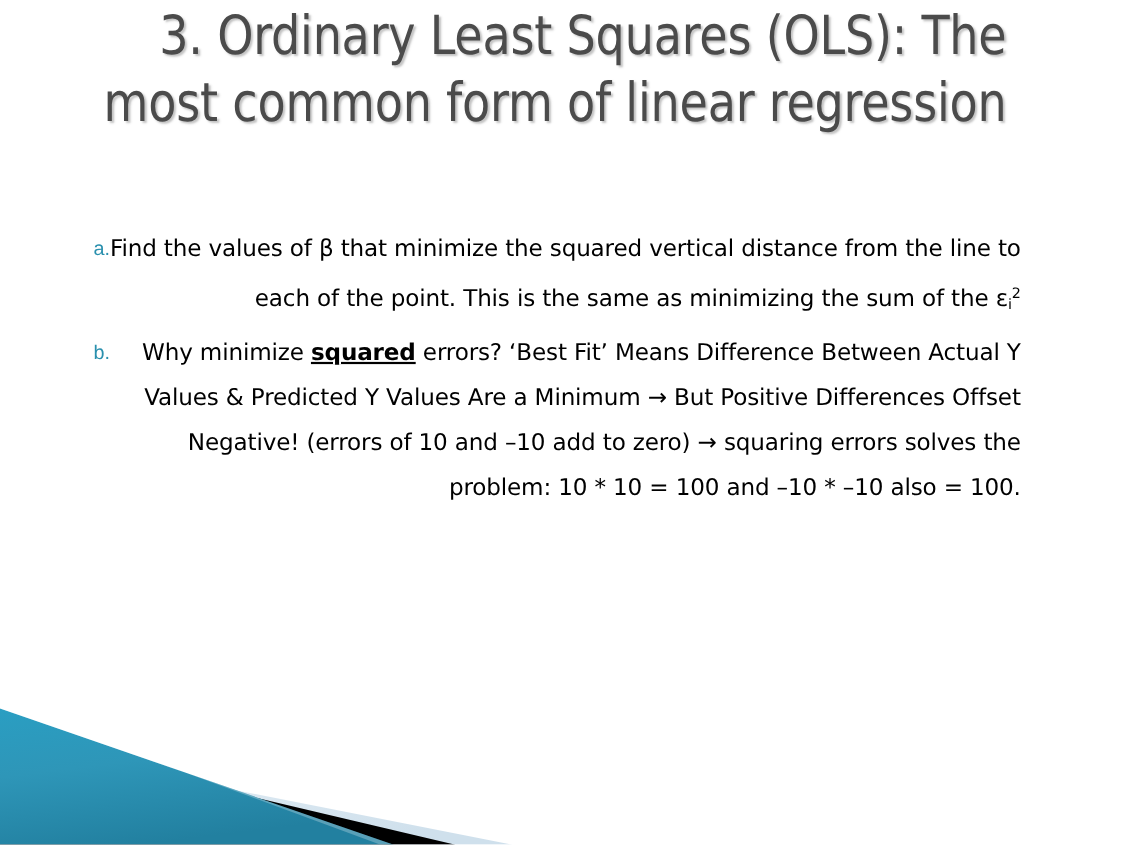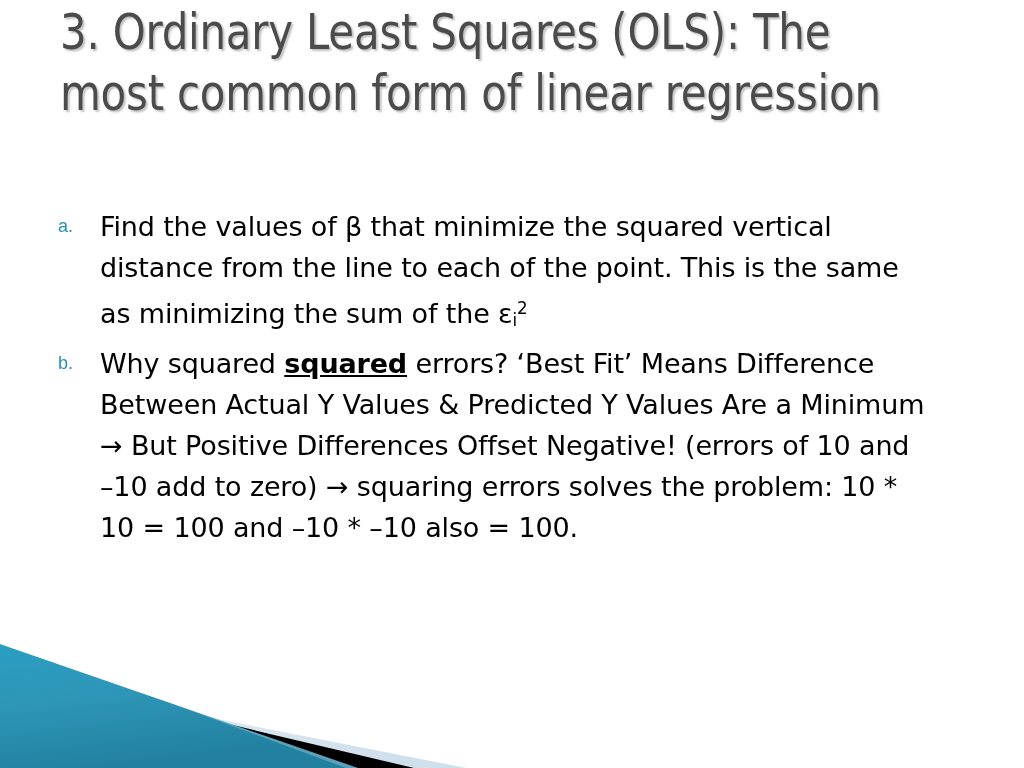--- a/index.html
+++ b/index.html
@@ -15,20 +15,21 @@
     position: relative;
   }
 
   .slide {
     position: absolute;
     inset: 0;
     width: 1024px;
     height: 768px;
     background: #ffffff;
     overflow: hidden;
+    text-align: right;
   }
 
   
   .title-block {
     position: absolute;
     left: 60px;
     top: 2px;
     width: 900px;
   }
   .title-text {
@@ -62,21 +63,21 @@
     color: #2a90ae;
     font-size: 18px;
     line-height: 41px;
     font-family: "Liberation Sans", sans-serif;
     padding-left: 6px;
     box-sizing: border-box;
   }
   .bullet-text {
     flex: 1 1 auto;
     font-family: "DejaVu Sans", sans-serif;
-    font-size: 27px;
+    font-size: 21px;
     line-height: 41px;
     color: #000000;
     max-width: 828px;
     letter-spacing: -0.15px;
   }
   .bullet-text u {
     text-decoration: underline;
     text-underline-offset: 2px;
     font-weight: bold;
   }
@@ -117,21 +118,21 @@
     <div class="bullet-row">
       <div class="bullet-marker">a.</div>
       <div class="bullet-text">
         <span>Find the values of </span><span class="greek">β</span><span> that minimize the squared vertical distance from the line to each of the point. This is the same as minimizing the sum of the </span><span class="greek">ε</span><span class="sub">i</span><span class="sup">2</span>
       </div>
     </div>
 
     <div class="bullet-row">
       <div class="bullet-marker">b.</div>
       <div class="bullet-text">
-        <span>Why squared </span><u>squared</u><span> errors? ‘Best Fit’ Means Difference Between Actual Y Values &amp; Predicted Y Values Are a Minimum → But Positive Differences Offset Negative!  (errors of 10 and –10 add to zero) → squaring errors solves the problem: 10 * 10 = 100 and –10 * –10 also = 100.</span>
+        <span>Why minimize </span><u>squared</u><span> errors? ‘Best Fit’ Means Difference Between Actual Y Values &amp; Predicted Y Values Are a Minimum → But Positive Differences Offset Negative!  (errors of 10 and –10 add to zero) → squaring errors solves the problem: 10 * 10 = 100 and –10 * –10 also = 100.</span>
       </div>
     </div>
 
   </div>
 
   <div class="decor">
     <svg width="520" height="150" viewBox="0 0 520 150">
       <defs>
         <linearGradient id="tealGrad" x1="0" y1="0" x2="0.35" y2="1">
           <stop offset="0%" stop-color="#2a9ec2"></stop>

